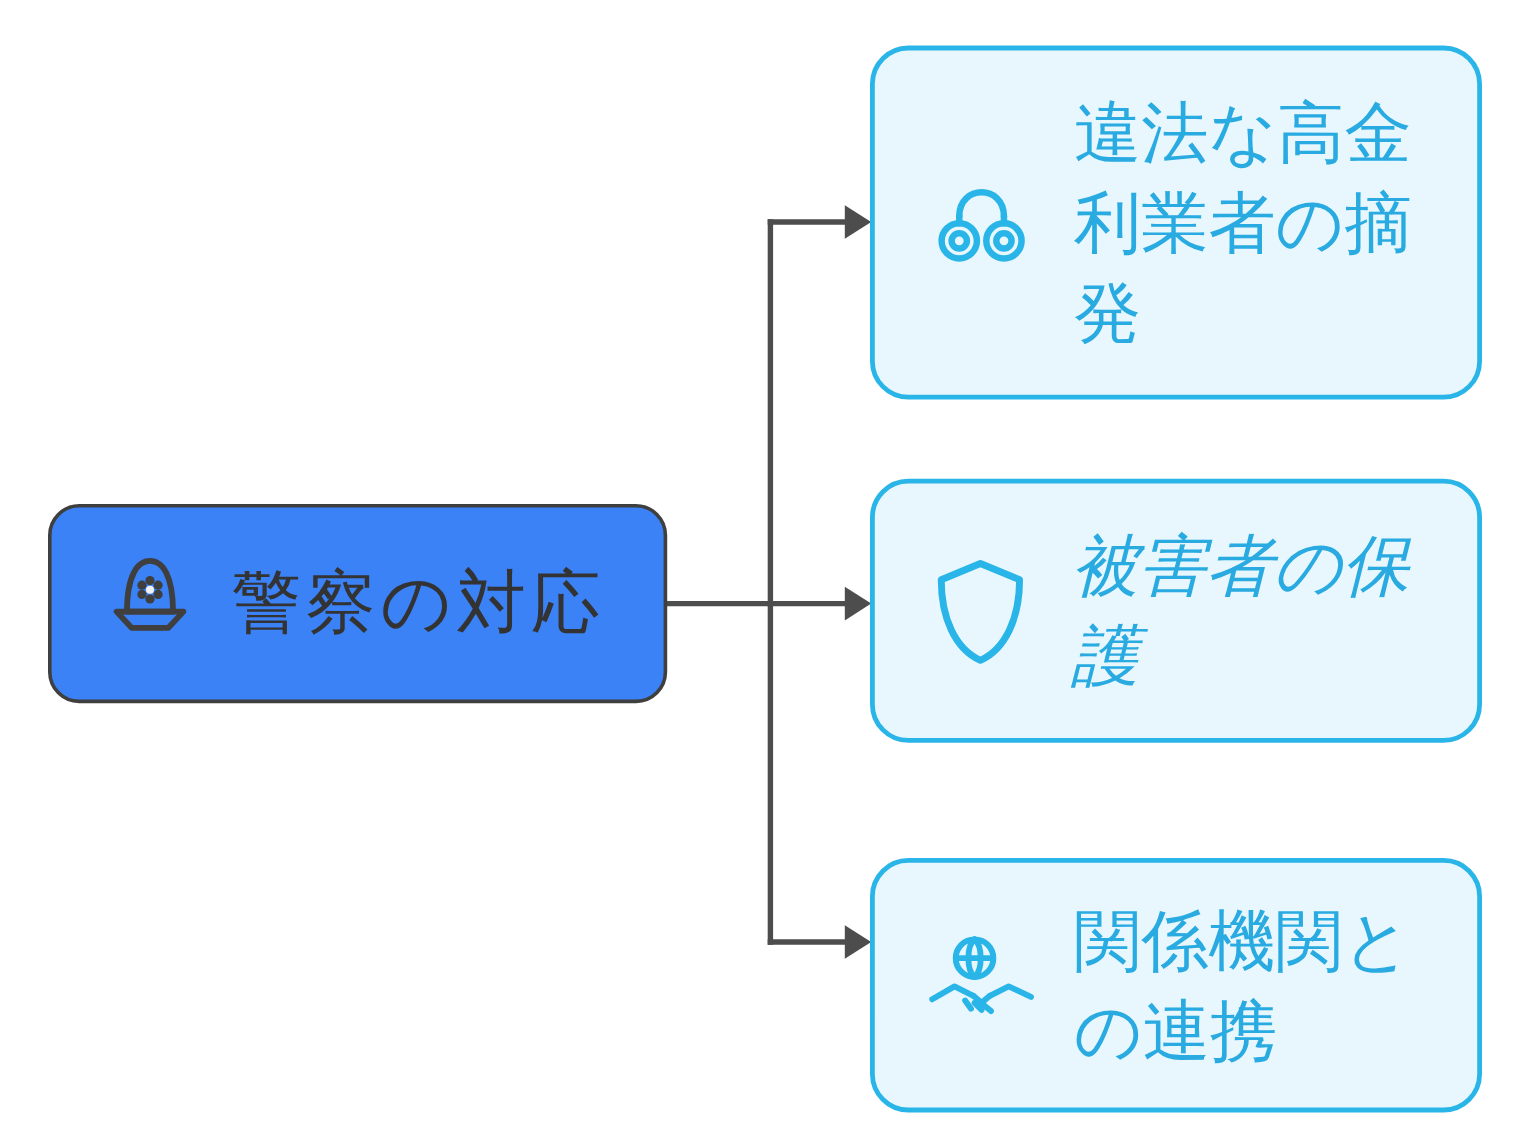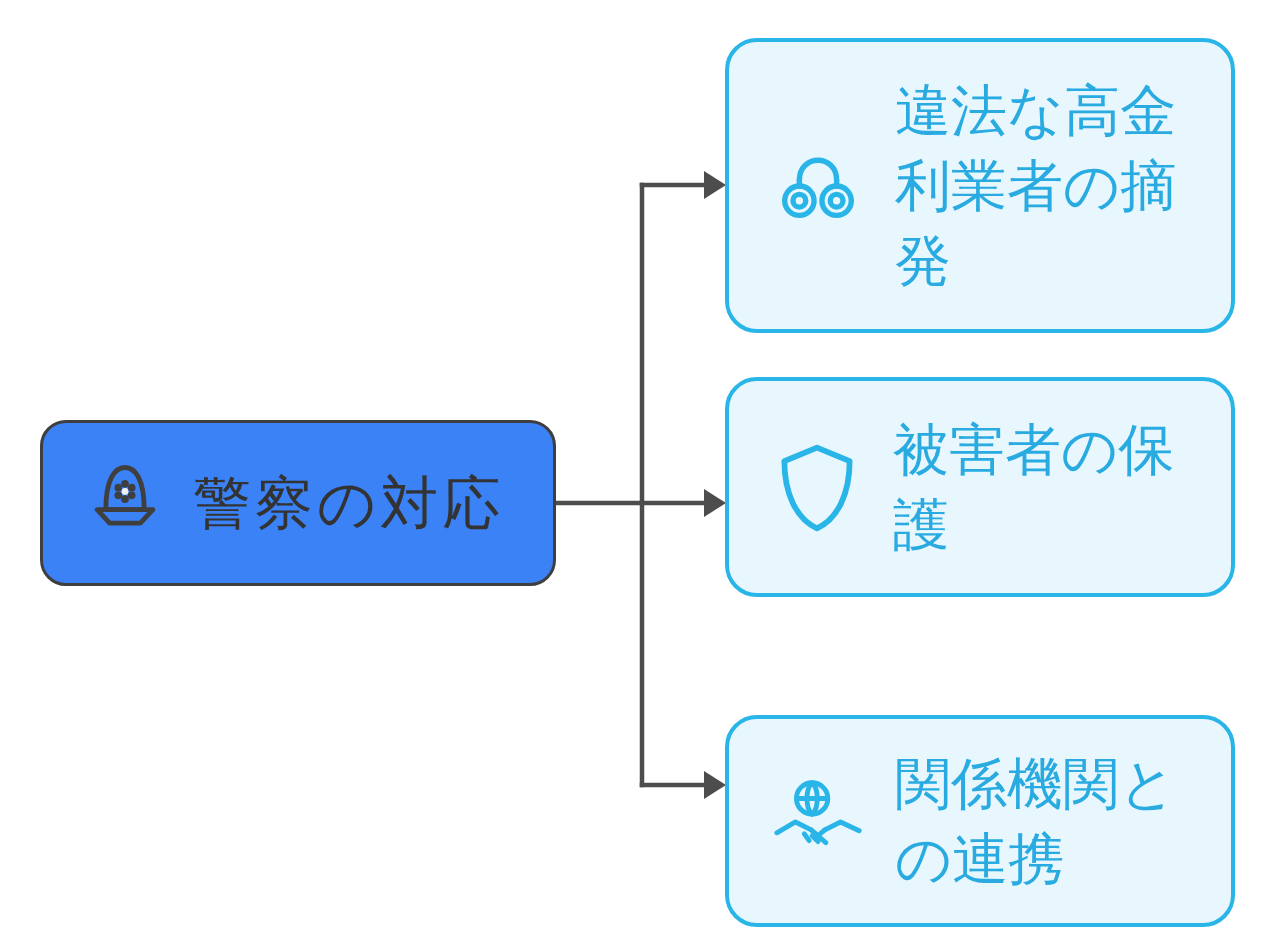--- a/index.html
+++ b/index.html
@@ -54,21 +54,21 @@
   .node.child {
     left: 725px;
     width: 510px;
     background: #e8f7fd;
     border: 4px solid #29b5e8;
     border-radius: 32px;
     padding-left: 40px;
     gap: 28px;
   }
   .child1 { top: 38px;  height: 295px; }
-  .child2 { top: 377px; height: 220px; }
+  .child2 { top: 399px; height: 220px; font-style: italic; }
   .child3 { top: 680px; height: 212px; margin-top: 35px; }
 
   .child-label {
     color: #29abe2;
     font-size: 56px;
     line-height: 1.34;
     width: 292px;
     word-break: break-all;
   }
 

